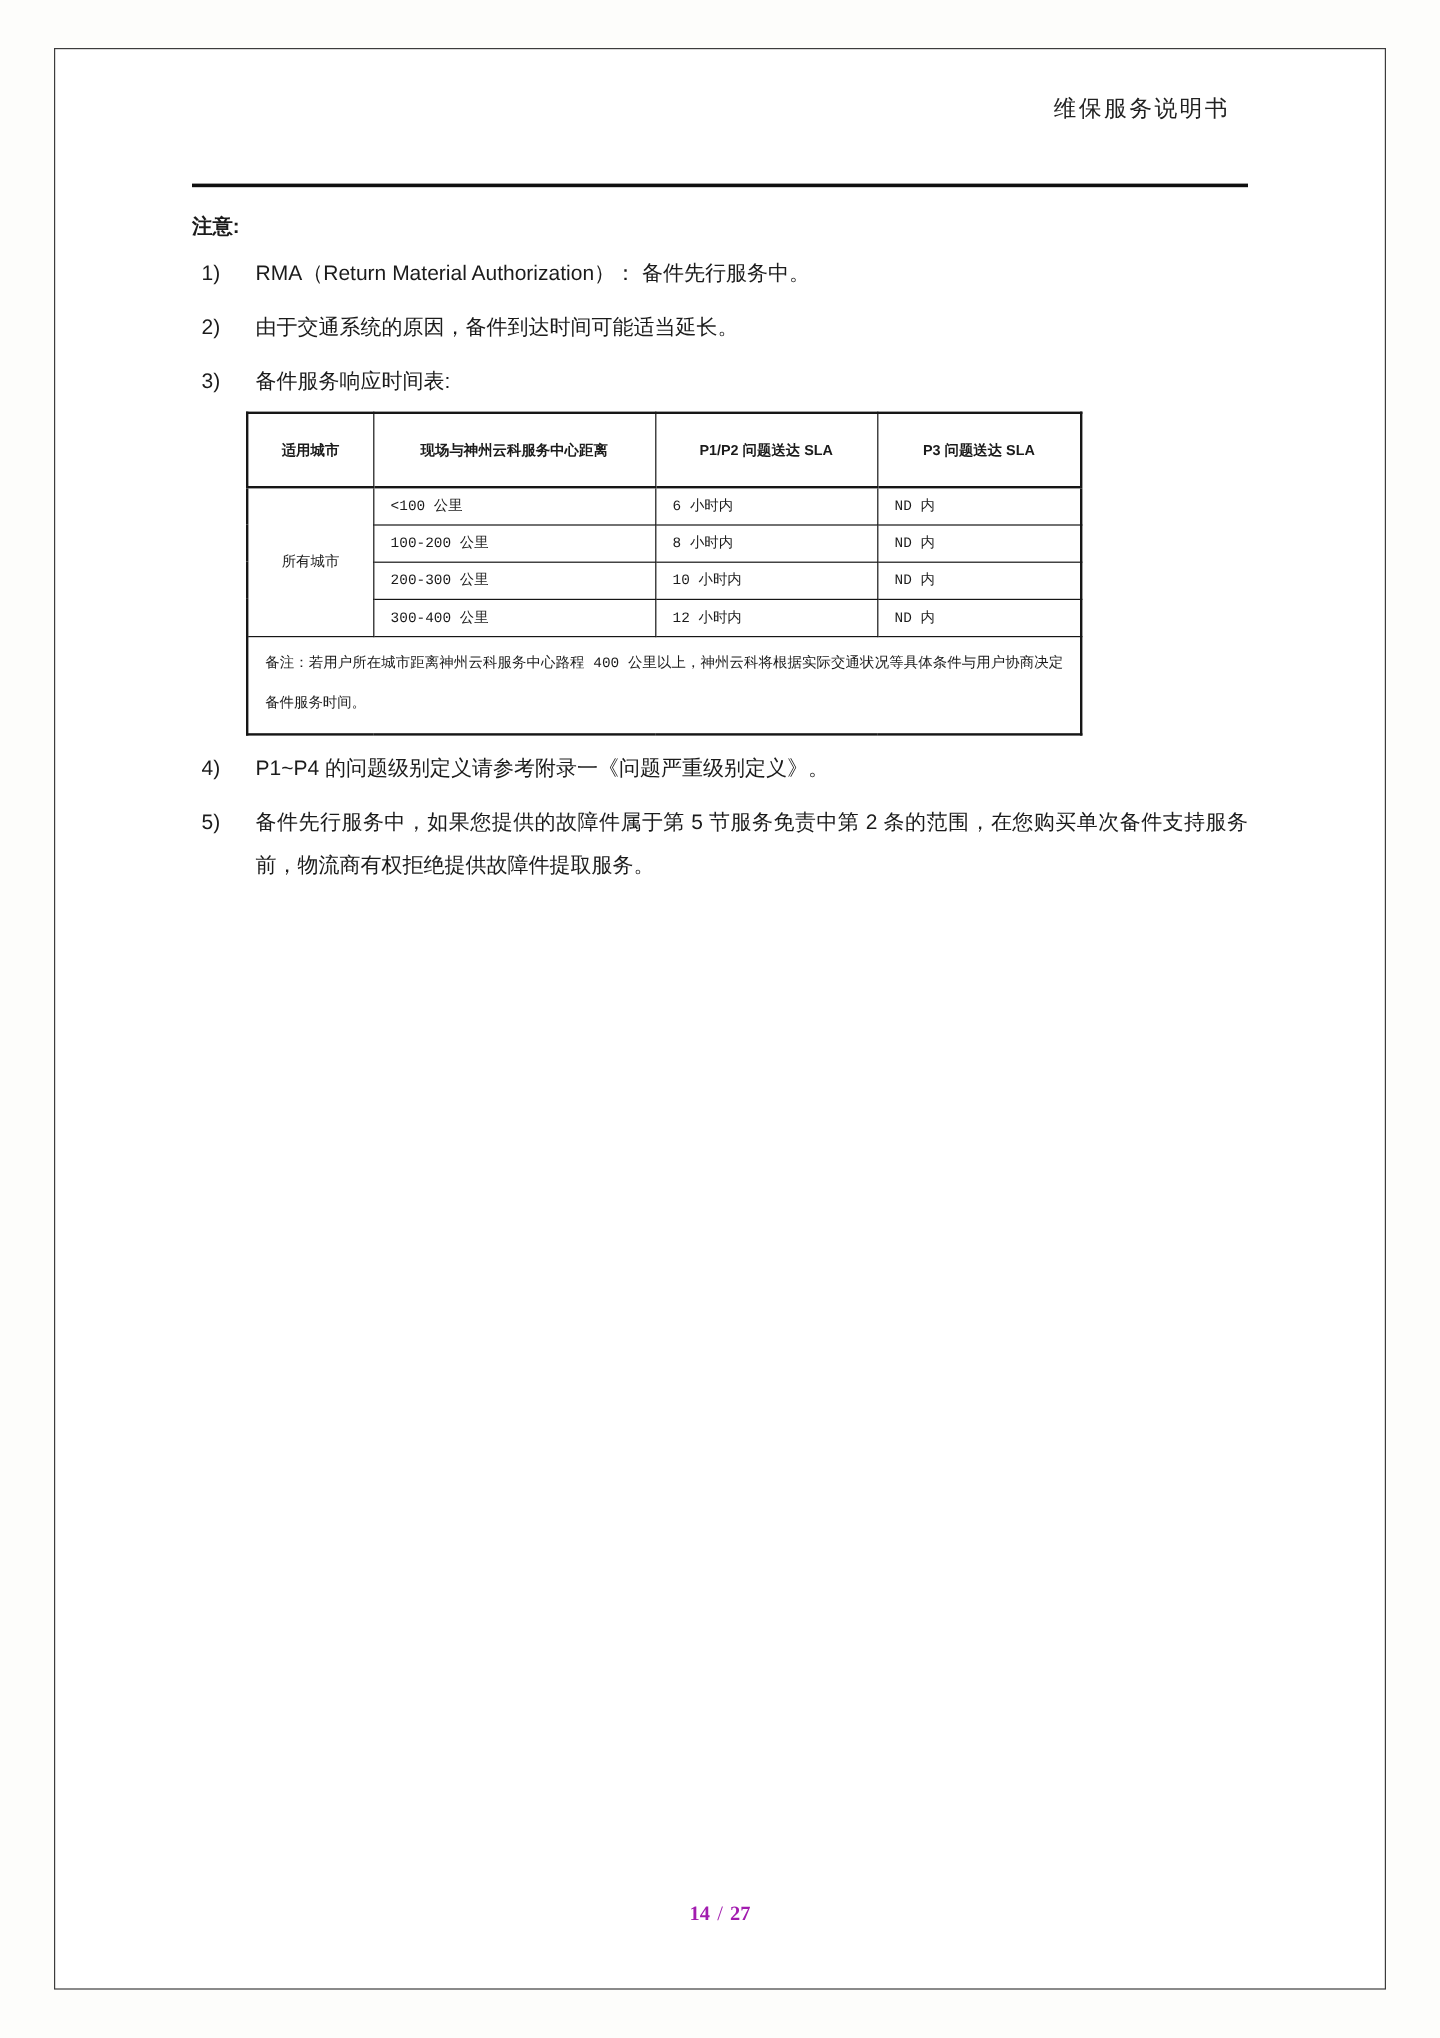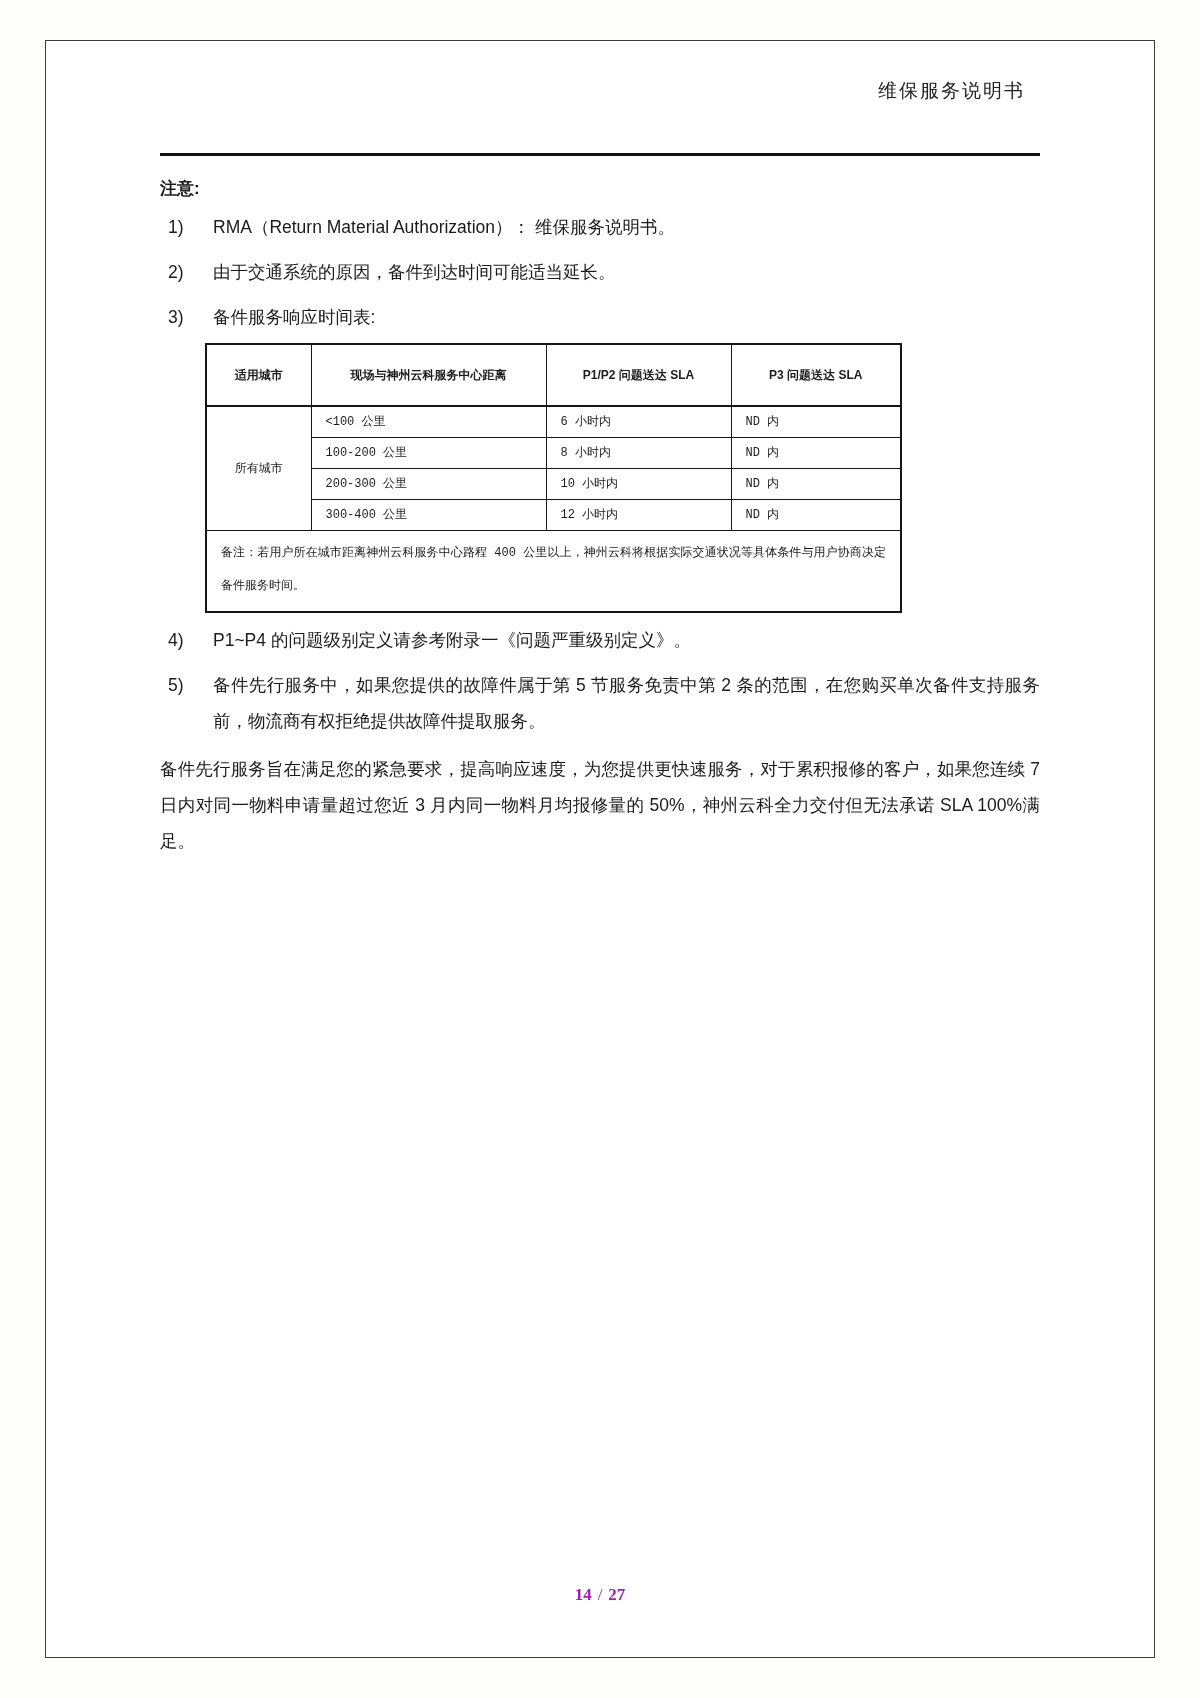--- a/index.html
+++ b/index.html
@@ -76,21 +76,21 @@
 
 <div class="content">
 
 
   <div class="thick-divider"></div>
 
   <div class="notes-heading">注意:</div>
 
   <div class="note-item">
     <span class="note-num">1)</span>
-    <span class="note-text">RMA（Return Material Authorization）： 维保服务说明书。</span>
+    <span class="note-text">RMA（Return Material Authorization）： 备件先行服务中。</span>
   </div>
   <div class="note-item">
     <span class="note-num">2)</span>
     <span class="note-text">由于交通系统的原因，备件到达时间可能适当延长。</span>
   </div>
   <div class="note-item">
     <span class="note-num">3)</span>
     <span class="note-text">备件服务响应时间表:</span>
   </div>
 
@@ -133,19 +133,18 @@
 
   <div class="note-item">
     <span class="note-num">4)</span>
     <span class="note-text">P1~P4 的问题级别定义请参考附录一《问题严重级别定义》。</span>
   </div>
   <div class="note-item">
     <span class="note-num">5)</span>
     <span class="note-text">备件先行服务中，如果您提供的故障件属于第 5 节服务免责中第 2 条的范围，在您购买单次备件支持服务前，物流商有权拒绝提供故障件提取服务。</span>
   </div>
 
-  <div class="closing-paragraph">备件先行服务旨在满足您的紧急要求，提高响应速度，为您提供更快速服务，对于累积报修的客户，如果您连续 7 日内对同一物料申请量超过您近 3 月内同一物料月均报修量的 50%，神州云科全力交付但无法承诺 SLA 100%满足。</div>
 
 </div>
 
 <div class="doc-footer">
   <span class="pg">14</span><span class="sep">/</span><span class="pg">27</span>
 </div>
 
 </body></html>

